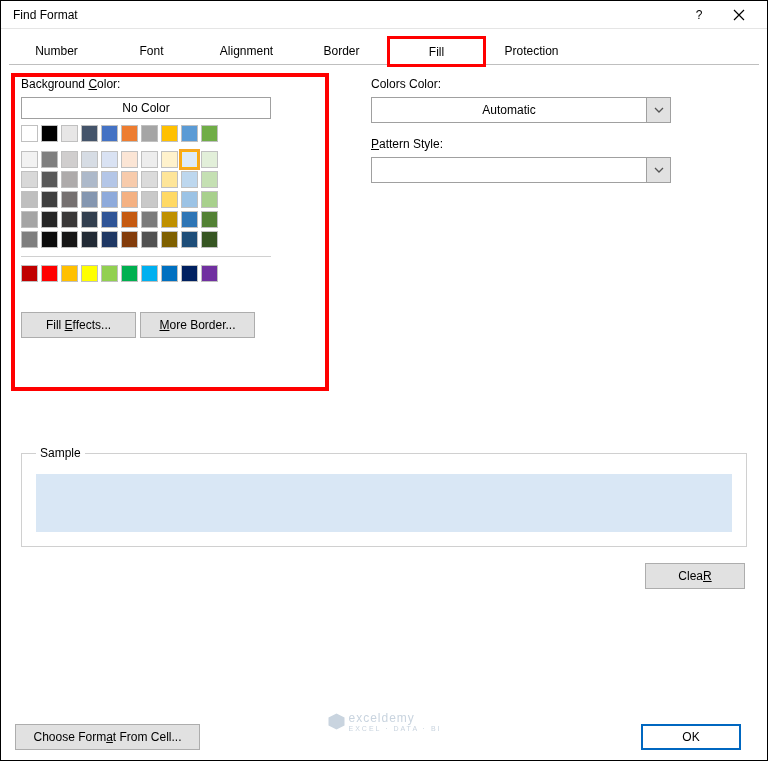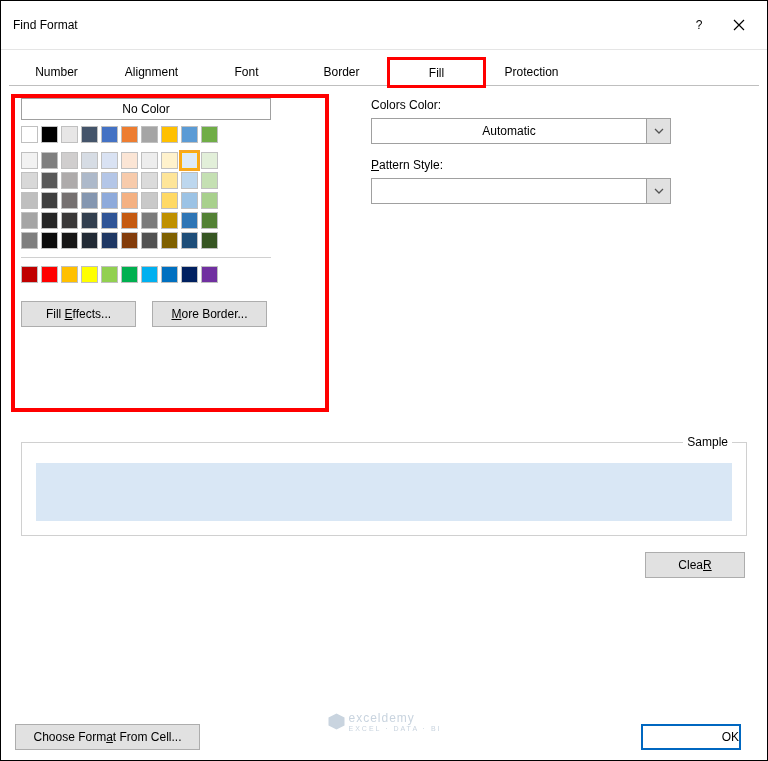--- a/index.html
+++ b/index.html
@@ -1,77 +1,80 @@
 <!DOCTYPE html>
 <html><head>
 <meta charset="utf-8">
 <style>
   * { box-sizing: border-box; font-family: "Segoe UI", Tahoma, sans-serif; font-size: 12px; }
   body { margin: 0; width: 768px; height: 761px; background: #fff; position: relative; border: 1px solid #000; }
-  .titlebar { display: flex; align-items: center; height: 49px; padding: 0 8px; border-bottom: 1px solid #e5e5e5; }
+  .titlebar { display: flex; align-items: center; height: 28px; padding: 0 8px; border-bottom: 1px solid #e5e5e5; }
   .title { flex: 1; font-size: 12px; color: #000; padding-left: 4px; }
   .titlebtn { width: 40px; height: 28px; display: flex; align-items: center; justify-content: center; color: #000; }
   .titlebtn svg { width: 12px; height: 12px; }
   .tabs { display: flex; margin: 8px 8px 0 8px; border-bottom: 1px solid #bfbfbf; }
   .tab { padding: 6px 0; width: 95px; text-align: center; border: 1px solid transparent; border-bottom: none; position: relative; cursor: default; }
   .tab.active { border-color: #bfbfbf; background: #fff; top: 1px; }
   .tab.highlight { outline: 3px solid #ff0000; outline-offset: -1px; }
   .content { display: flex; padding: 12px 20px 8px 20px; gap: 40px; }
   .left-panel { width: 310px; position: relative; }
   .red-box { position: absolute; border: 4px solid #ff0000; top: -4px; left: -10px; width: 318px; height: 318px; pointer-events: none; }
   .section-label { margin-bottom: 6px; }
   .underline { text-decoration: underline; }
   .nocolor { width: 250px; border: 1px solid #a0a0a0; text-align: center; padding: 3px 0; margin: 0 0 6px 0; background: #fff; }
   .swatch-row { display: flex; gap: 3px; margin-bottom: 3px; }
   .swatch { width: 17px; height: 17px; border: 1px solid #c0c0c0; }
   .swatch.selected { outline: 2px solid #f5a623; outline-offset: 0; border-color:#ffb000; }
   .sep { border-top: 1px solid #d0d0d0; margin: 8px 0; width: 250px; }
-  .btn-row { display: flex; gap: 16px; margin-top: 18px; }
+  .btn-row { display: flex; gap: 4px; margin-top: 30px; }
   .btn { background: #e1e1e1; border: 1px solid #adadad; padding: 5px 14px; min-width: 115px; text-align: center; }
   .right-panel { flex: 1; }
   .combo { width: 300px; height: 26px; border: 1px solid #a0a0a0; display: flex; align-items: center; margin-bottom: 14px; background:#fff; }
   .combo-text { flex: 1; text-align: center; }
   .combo-arrow { width: 24px; height: 100%; background: #e1e1e1; border-left: 1px solid #a0a0a0; display: flex; align-items: center; justify-content: center; }
   .combo-arrow svg { width: 10px; height: 6px; }
-  fieldset.sample { border:1px solid #d0d0d0; margin: 100px 20px 0 20px; padding: 14px; text-align: right; }
+  fieldset.sample { border:1px solid #d0d0d0; margin: 100px 20px 0 20px; padding: 14px; }
   fieldset.sample legend { padding: 0 4px; }
   .sample-swatch { height: 58px; background: #d9e7f5; }
   .clear-area { display: flex; justify-content: flex-end; margin: 16px 22px 0 0; }
   .bottom-bar { position: absolute; bottom: 10px; left: 0; right: 0; display: flex; align-items: center; padding: 0 14px; }
   .bottom-left { flex: 1; }
-  .btn-ok { background: #fff; border: 2px solid #0067c0; color: #000; min-width: 100px; padding: 4px 0; text-align: right; margin-right: 12px; }
+  .btn-ok { background: #fff; border: 2px solid #0067c0; color: #000; min-width: 100px; padding: 4px 0; text-align: center; margin-right: 12px; }
   .btn-std { background: #e1e1e1; border: 1px solid #adadad; min-width: 100px; padding: 5px 8px; text-align: center; }
   .watermark { position: absolute; left: 50%; top: 720px; transform: translate(-50%,-50%); color: #c9d4df; font-size: 16px; letter-spacing: 1px; display:flex; align-items:center; gap:2px; pointer-events:none; }
   .watermark .sub { font-size: 7px; letter-spacing: 2px; display:block; line-height:1; }
 </style>
 </head>
 <body>
 
 <div class="titlebar">
   <div class="title">Find Format</div>
   <div class="titlebtn">?</div>
   <div class="titlebtn">
     <svg viewBox="0 0 12 12">
         <path d="M1 1 L11 11 M11 1 L1 11" stroke="#000" stroke-width="1.2"></path>
       </svg>
   </div>
 </div>
 
 <div class="tabs" id="tabs">
     <div class="tab">Number</div>
+    <div class="tab">Font</div>
     <div class="tab">Alignment</div>
-    <div class="tab">Font</div>
     <div class="tab">Border</div>
     <div class="tab active highlight">Fill</div>
     <div class="tab">Protection</div>
   </div>
 
 <div class="content">
   <div class="left-panel">
     <div class="red-box"></div>
+    <div class="section-label">
+      <span>Background </span><span class="underline">C</span><span>olor:</span>
+    </div>
     <div class="nocolor">No Color</div>
     <div id="theme-row">
         <div class="swatch-row">
           <div class="swatch" style="background: rgb(255, 255, 255);"></div>
           <div class="swatch" style="background: rgb(0, 0, 0);"></div>
           <div class="swatch" style="background: rgb(231, 230, 230);"></div>
           <div class="swatch" style="background: rgb(68, 84, 106);"></div>
           <div class="swatch" style="background: rgb(68, 114, 196);"></div>
           <div class="swatch" style="background: rgb(237, 125, 49);"></div>
           <div class="swatch" style="background: rgb(165, 165, 165);"></div>

